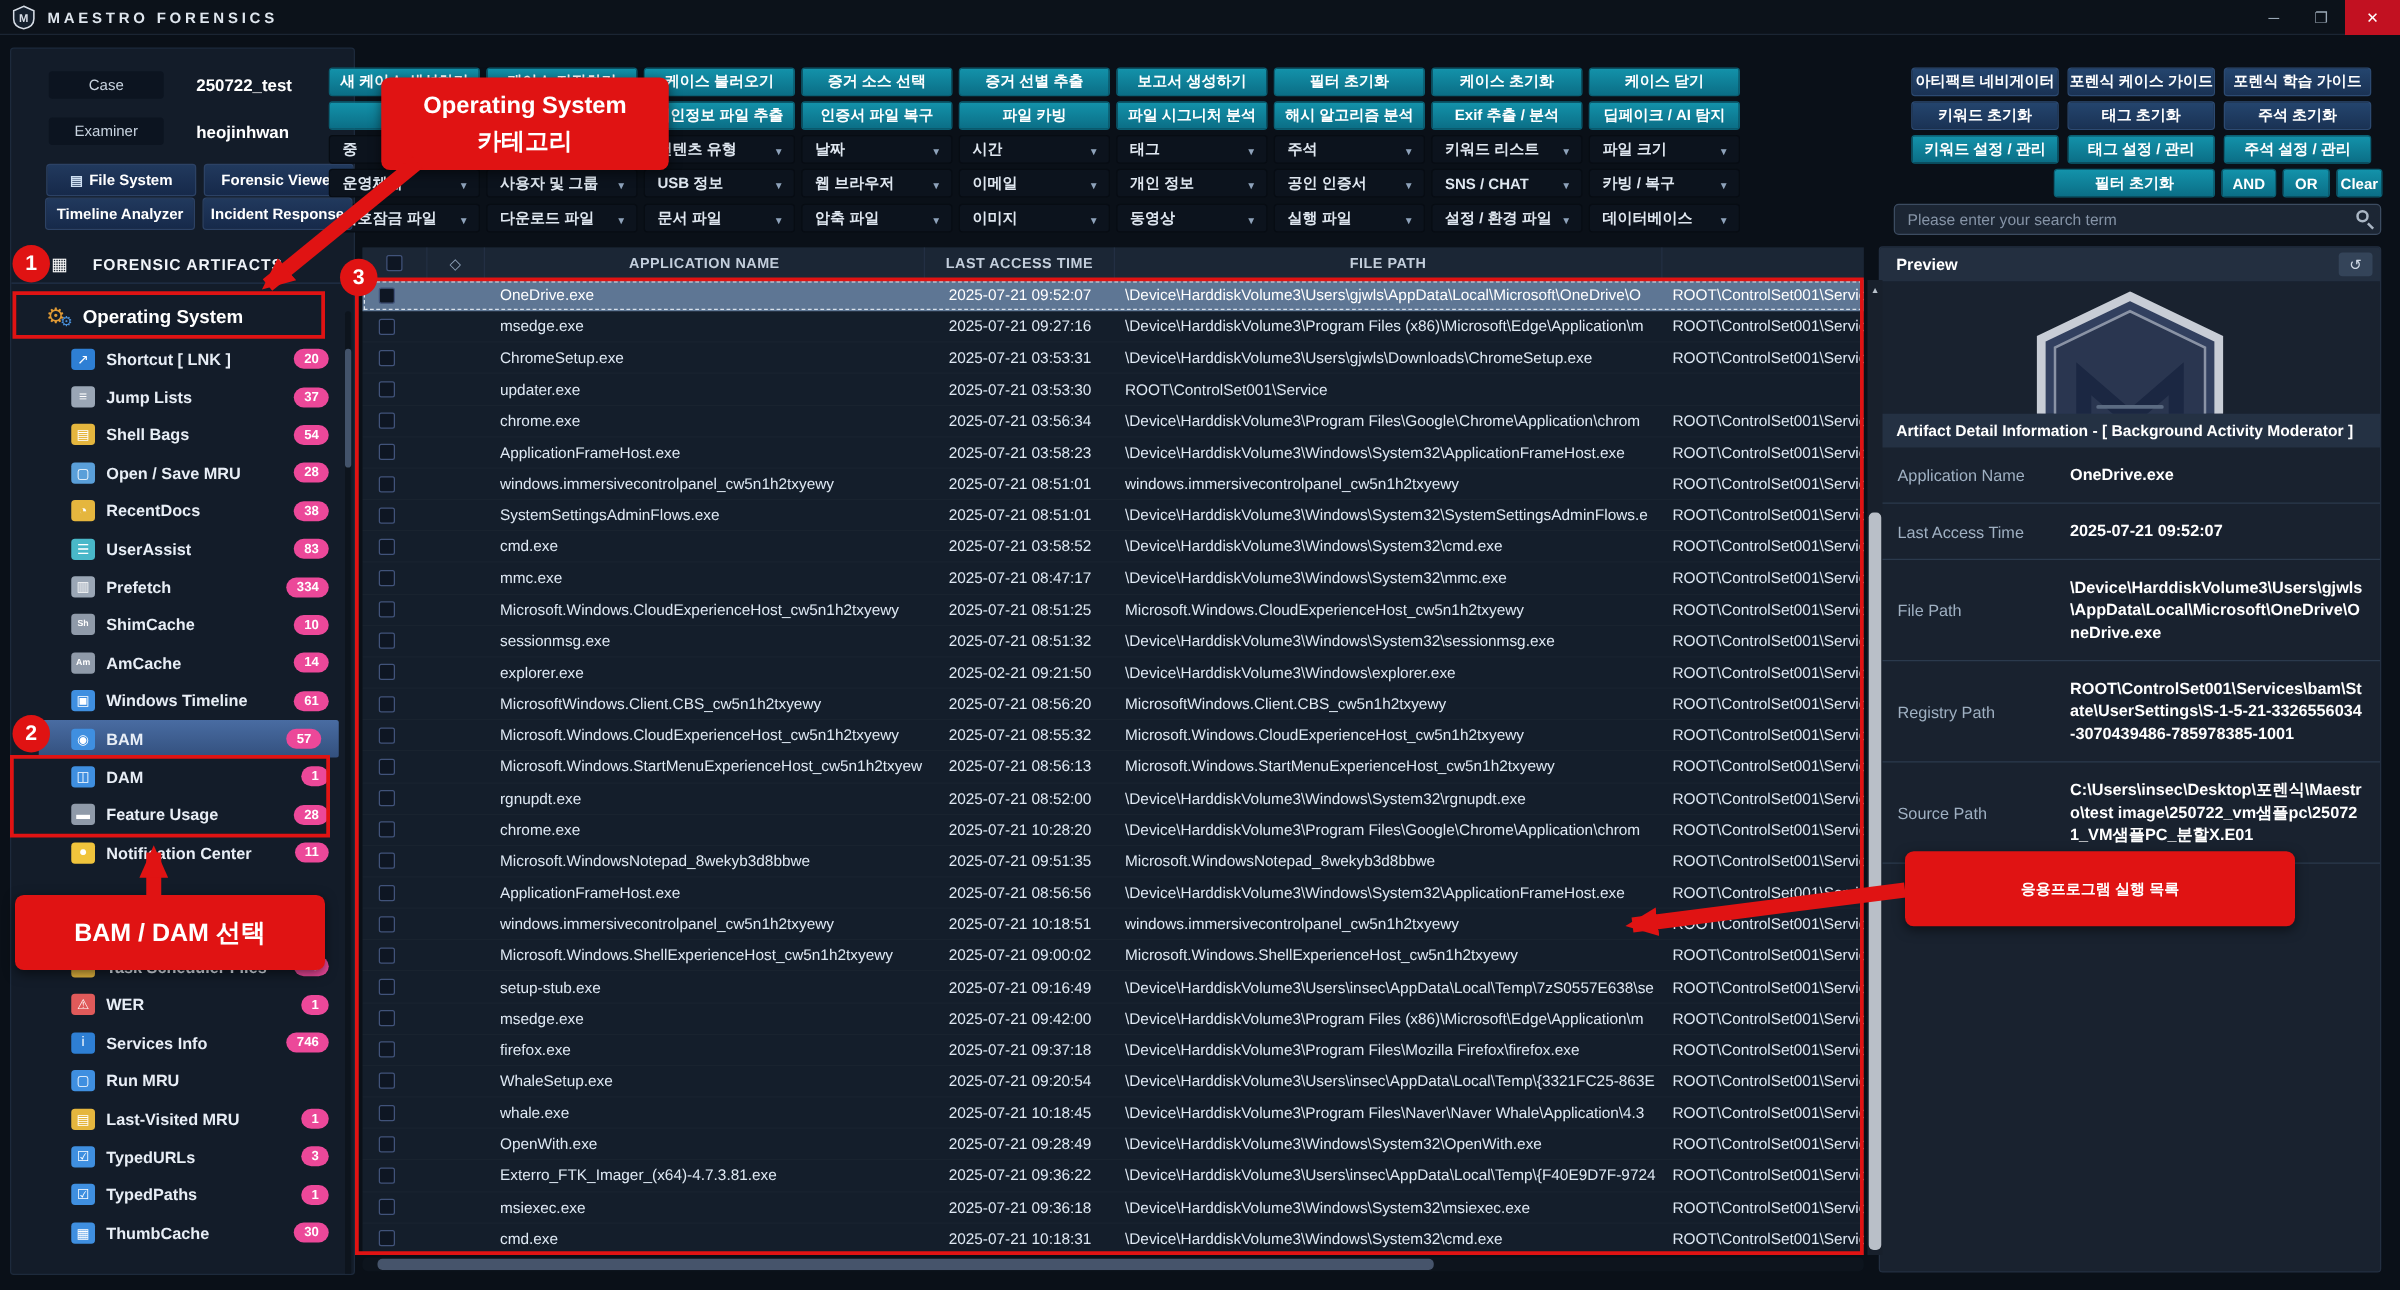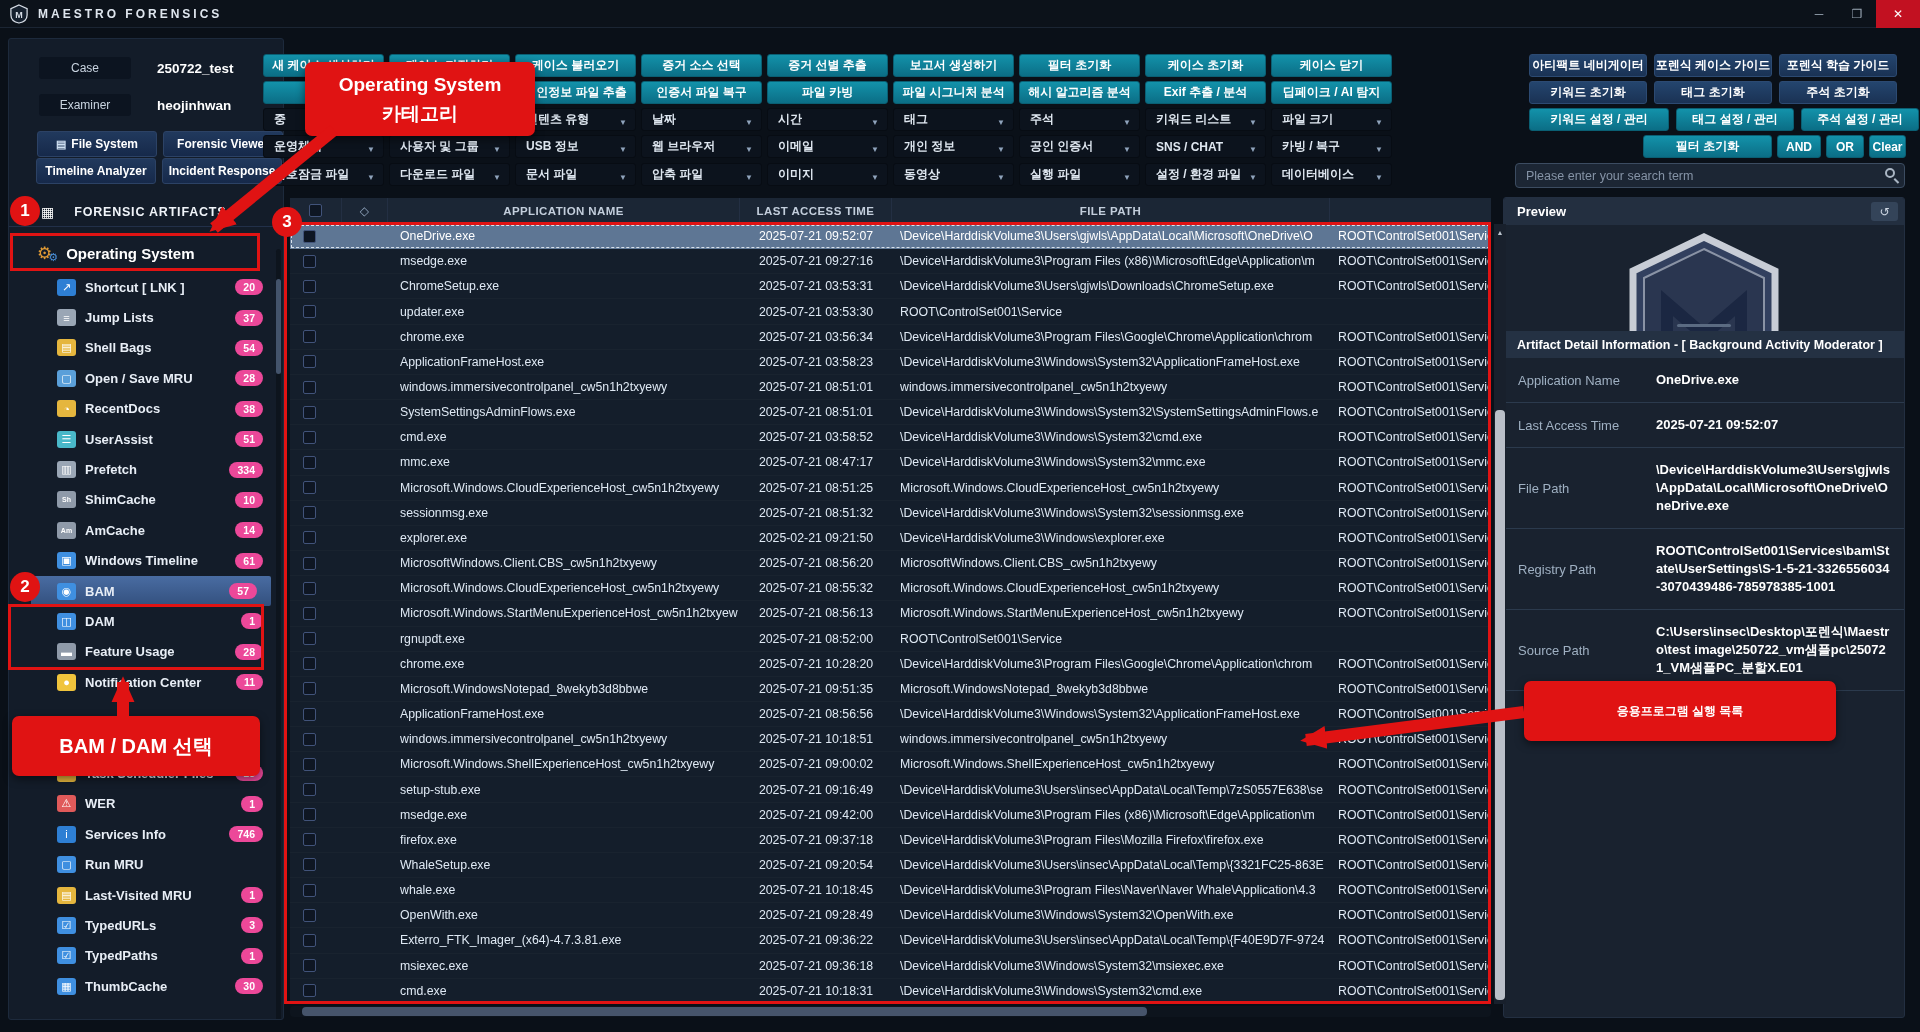--- a/index.html
+++ b/index.html
@@ -229,21 +229,21 @@
         </span>
         <span class="lbl">RecentDocs</span>
         <span class="badge">38</span>
       </div>
 
       <div class="art-item">
         <span class="chip" style="background: rgb(73, 184, 201);">
           <i style="font-style:normal">☰</i>
         </span>
         <span class="lbl">UserAssist</span>
-        <span class="badge">51</span>
+        <span class="badge">83</span>
       </div>
 
       <div class="art-item">
         <span class="chip" style="background: rgb(154, 166, 181);">
           <i style="font-style:normal">▥</i>
         </span>
         <span class="lbl">Prefetch</span>
         <span class="badge">334</span>
       </div>
 
@@ -547,21 +547,21 @@
     <button class="tbtn navy" style="width:118px">포렌식 학습 가이드</button>
   </div>
 <div class="trow-flex" style="left:1529px;top:81px;gap:7px;">
 
 <button class="tbtn navy" style="width:118px">키워드 초기화</button>
     <button class="tbtn navy" style="width:118px">태그 초기화</button>
     <button class="tbtn navy" style="width:118px">주석 초기화</button>
   </div>
 <div class="trow-flex" style="left:1529px;top:108px;gap:7px;">
 
-<button class="tbtn teal" style="width:140px">키워드 설정 / 관리</button>
+<button class="tbtn teal" style="width:118px">키워드 설정 / 관리</button>
     <button class="tbtn teal" style="width:118px">태그 설정 / 관리</button>
     <button class="tbtn teal" style="width:118px">주석 설정 / 관리</button>
   </div>
 <div class="rt-row4">
   <button class="tbtn teal rt-filter">필터 초기화</button>
   <button class="tbtn teal rt-small">AND</button>
   <button class="tbtn teal rt-small2">OR</button>
   <button class="tbtn teal rt-small3">Clear</button>
 </div>
 <div class="search-wrap">
@@ -759,20 +759,21 @@
         <div class="cell c-reg">ROOT\ControlSet001\Service</div>
       </div>
 
       <div class="trow">
         <div class="cell c-chk">
           <span class="chk"></span>
         </div>
         <div class="cell c-tag"></div>
         <div class="cell c-name">rgnupdt.exe</div>
         <div class="cell c-time">2025-07-21 08:52:00</div>
+        <div class="cell c-path">\Device\HarddiskVolume3\Windows\System32\rgnupdt.exe</div>
         <div class="cell c-reg">ROOT\ControlSet001\Service</div>
       </div>
 
       <div class="trow">
         <div class="cell c-chk">
           <span class="chk"></span>
         </div>
         <div class="cell c-tag"></div>
         <div class="cell c-name">chrome.exe</div>
         <div class="cell c-time">2025-07-21 10:28:20</div>

